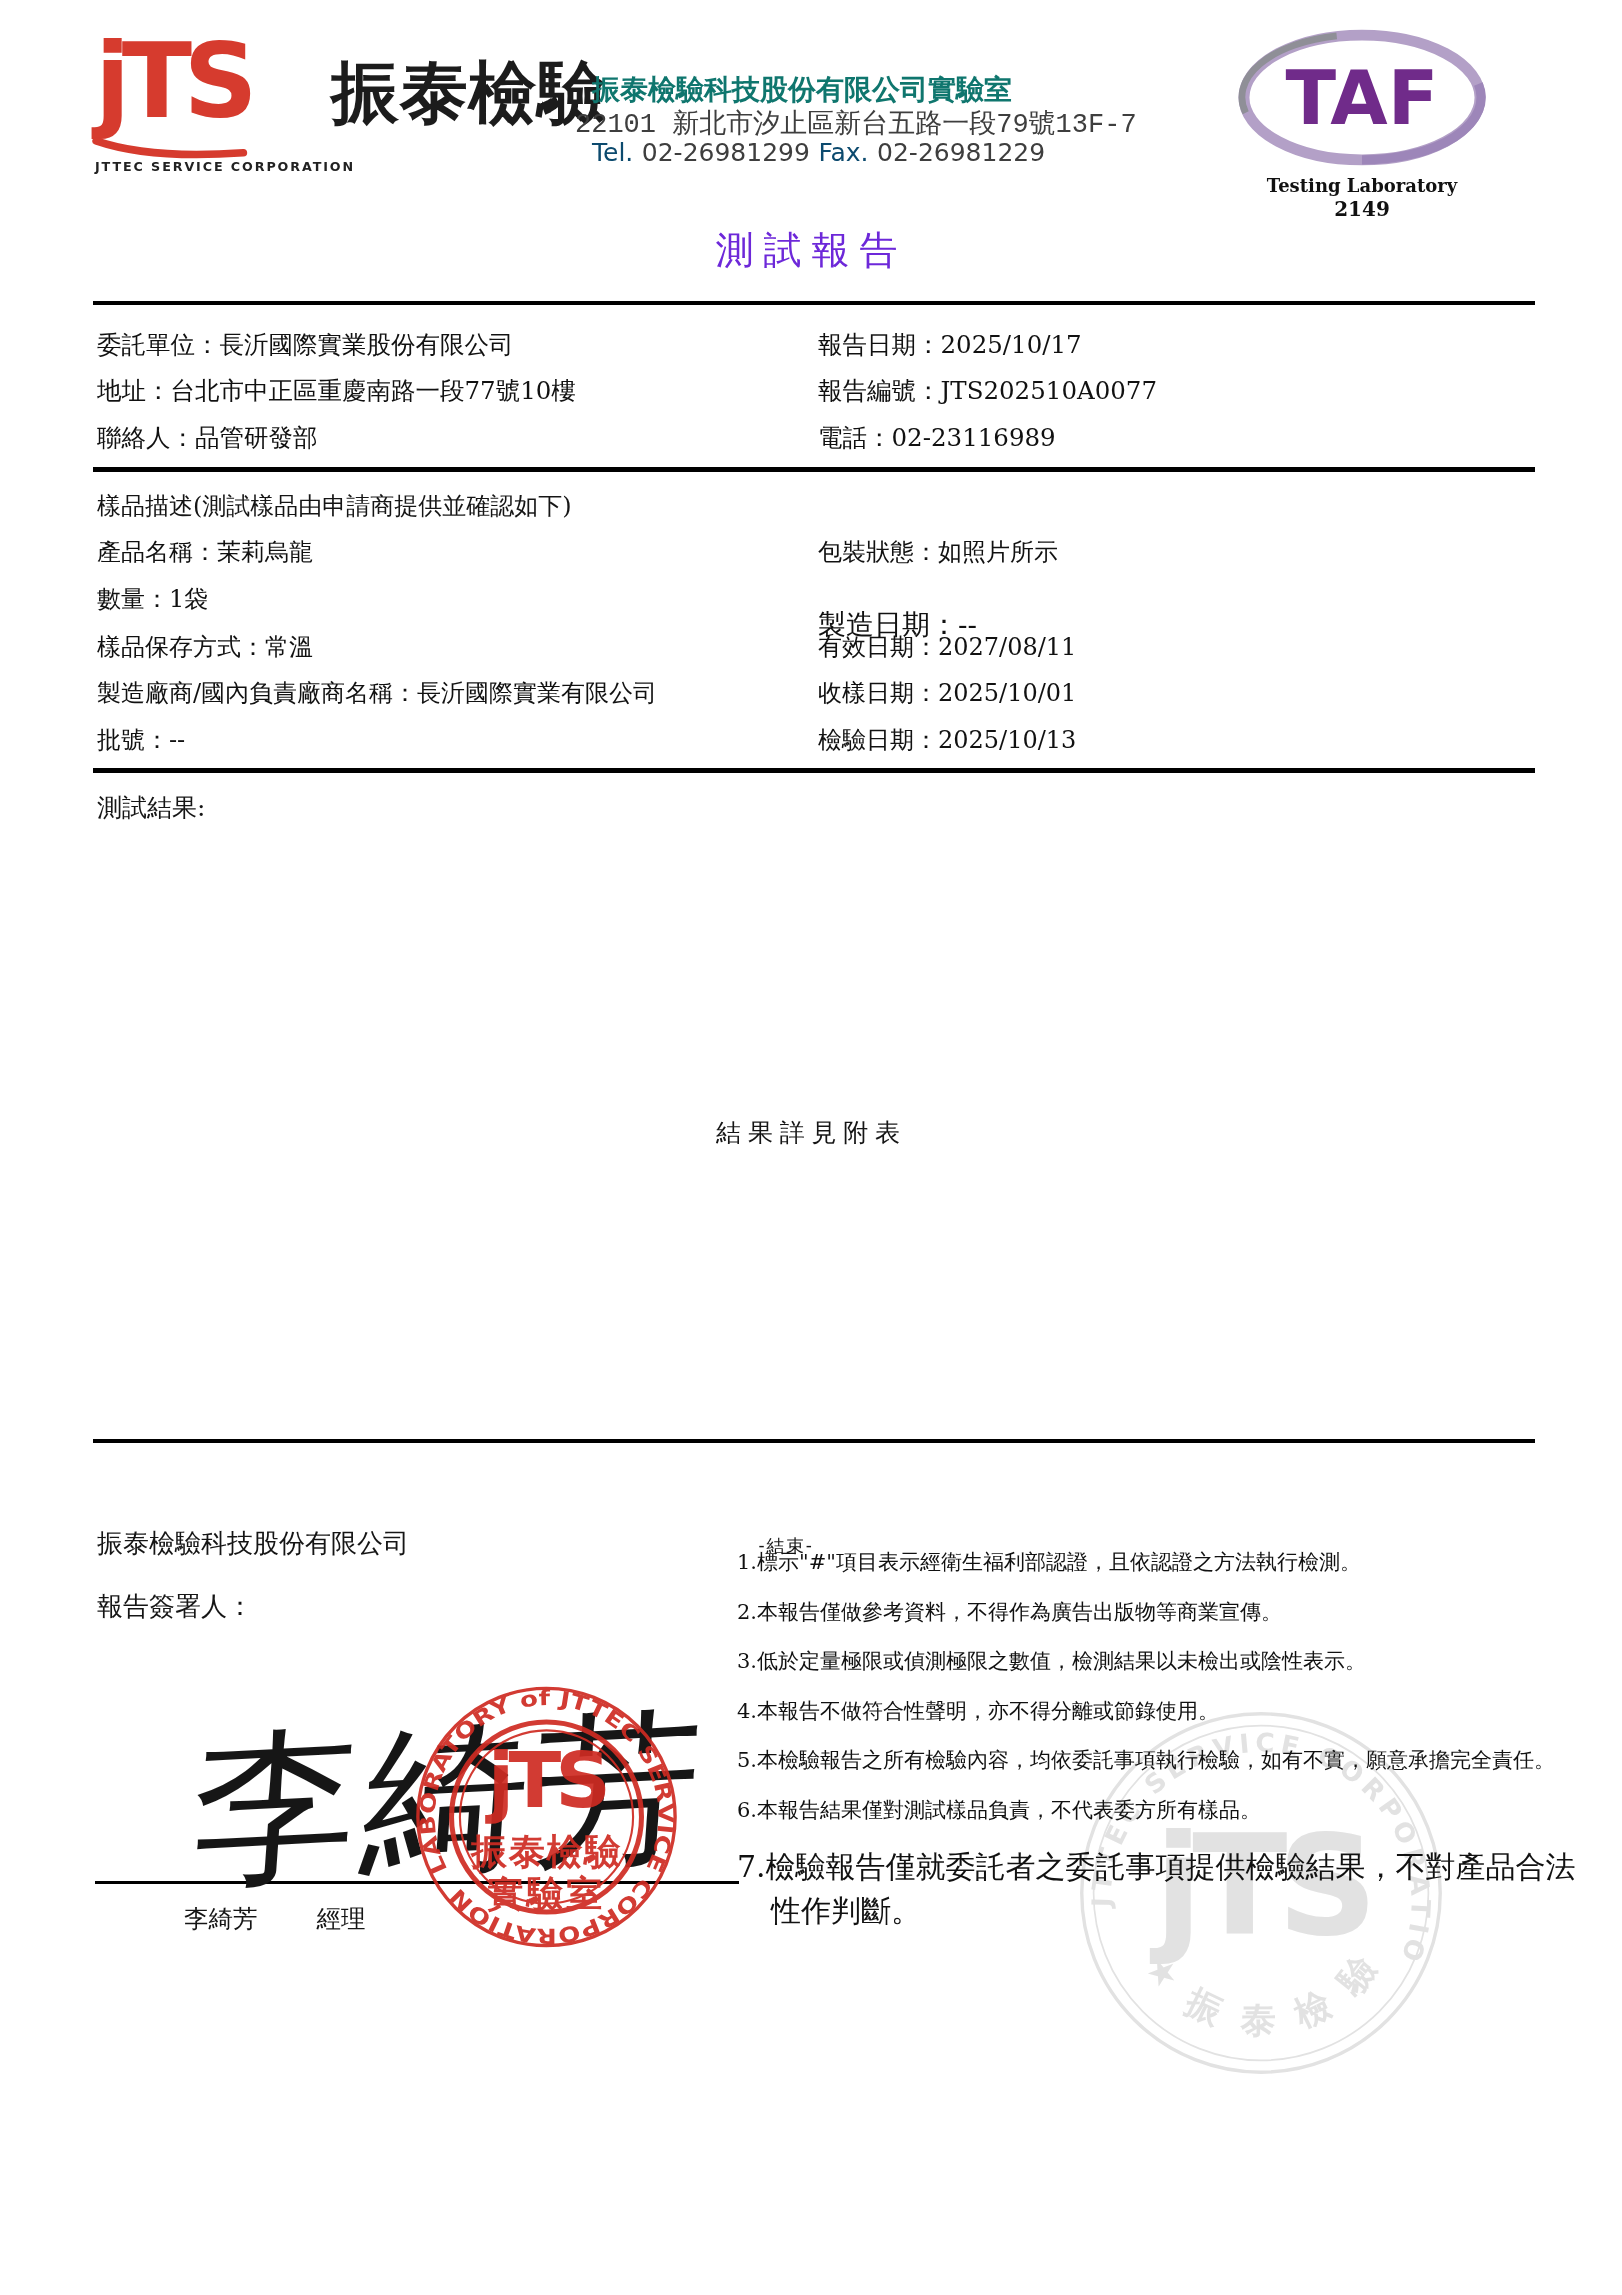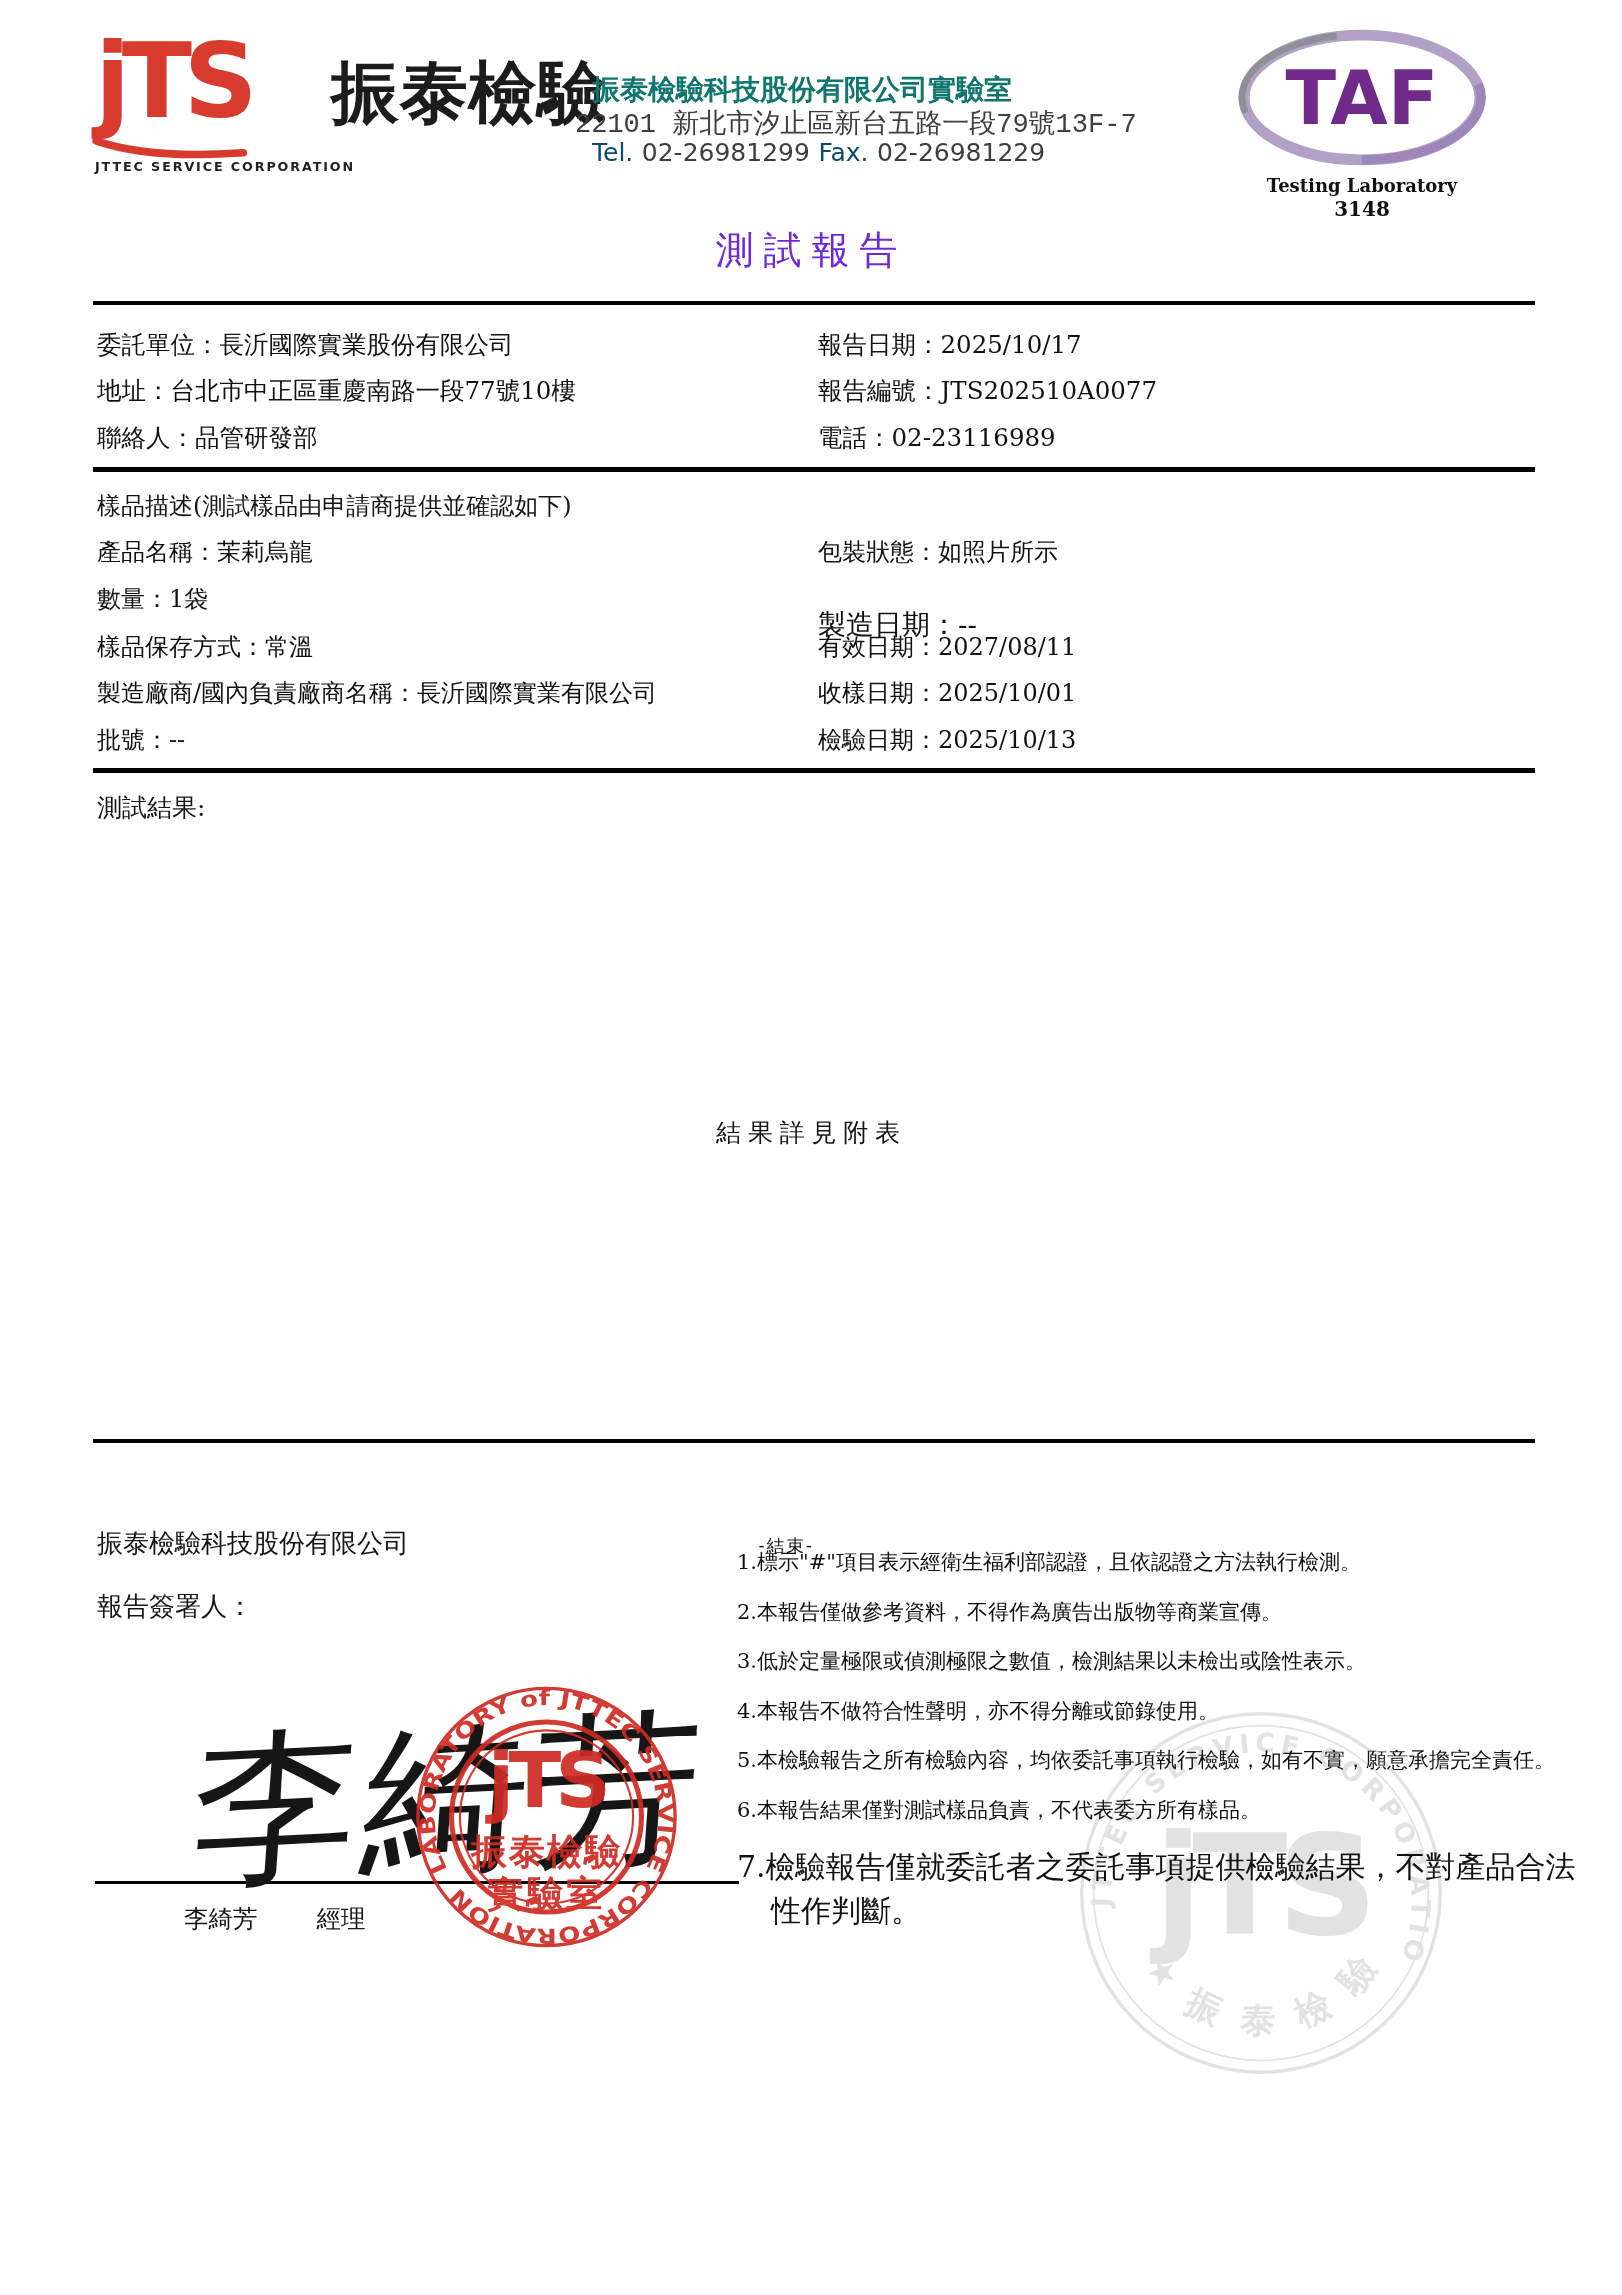--- a/index.html
+++ b/index.html
@@ -92,21 +92,21 @@
   </div>
 
   <div class="abs taf-block content">
     <svg width="254" height="145" viewBox="0 0 300 172">
       <ellipse cx="150" cy="86" rx="140" ry="74" fill="none" stroke="#b3a0c7" stroke-width="13"></ellipse>
       <path d="M 288,70 A 140,74 0 0 1 150,160" fill="none" stroke="#9d86b9" stroke-width="11"></path>
       <path d="M 12,104 A 140,74 0 0 1 120,13" fill="none" stroke="#8f8f97" stroke-width="8"></path>
       <text x="150" y="118" text-anchor="middle" font-family="DejaVu Sans, sans-serif" font-weight="900" font-size="88" fill="#702b8a">TAF</text>
     </svg>
     <div class="taf-caption">Testing Laboratory</div>
-    <div class="taf-number">3148</div>
+    <div class="taf-number">2149</div>
   </div>
 
   <div class="abs title content">測試報告</div>
   <div class="abs rule rule1"></div>
   <div class="abs rule rule2"></div>
   <div class="abs rule rule3"></div>
   <div class="abs rule rule4"></div>
 
   <div class="row colL content" style="top:328px">委託單位：長沂國際實業股份有限公司</div>
   <div class="row colL content" style="top:374px">地址：台北市中正區重慶南路一段77號10樓</div>

